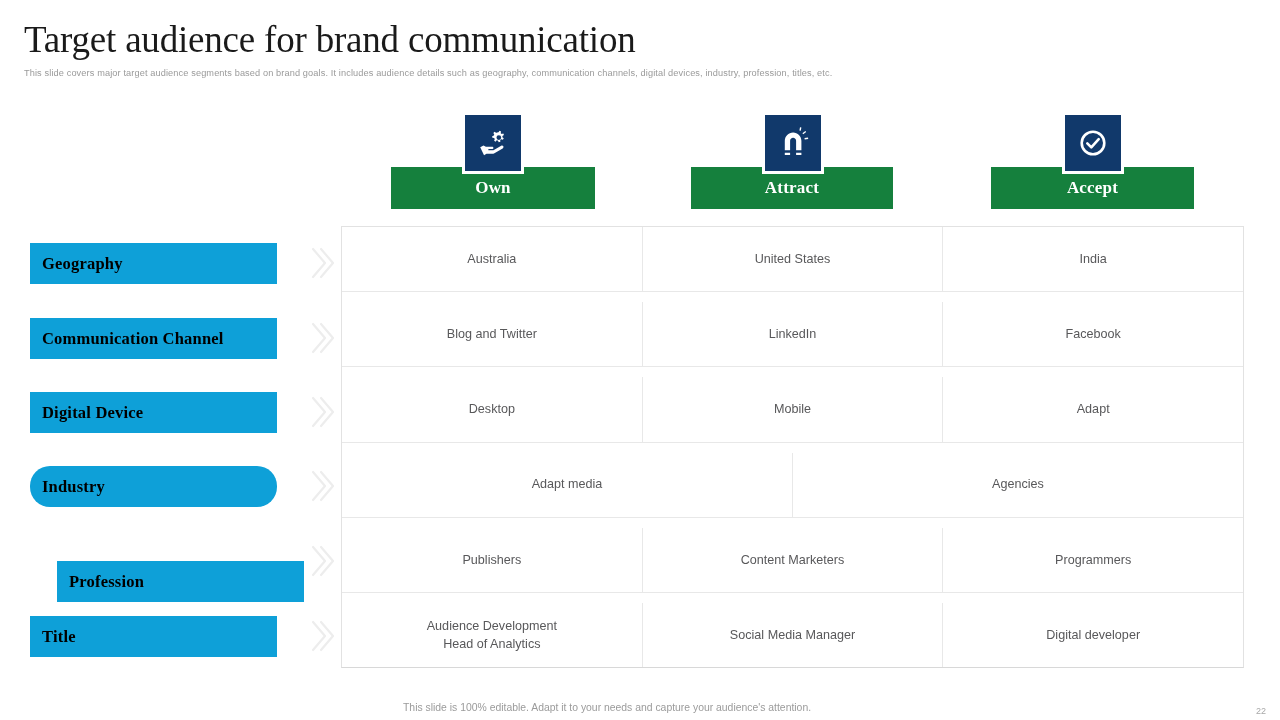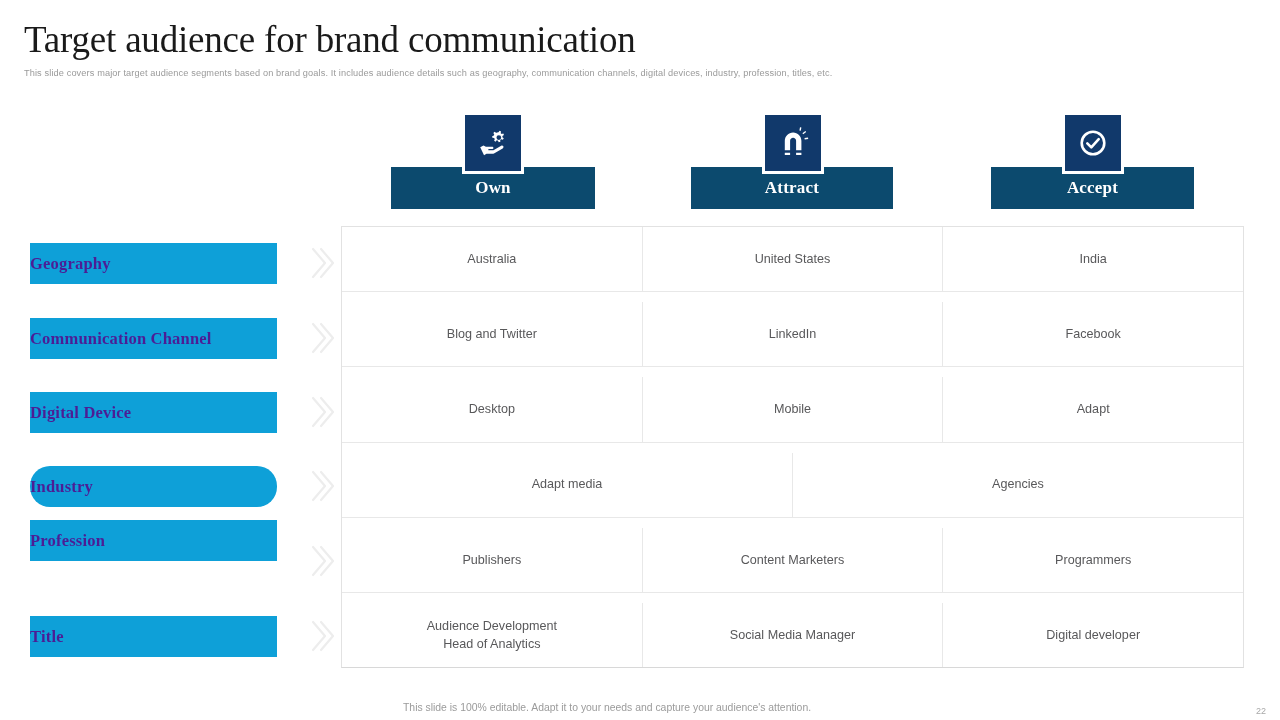--- a/index.html
+++ b/index.html
@@ -20,21 +20,21 @@
   }
   .subtitle {
     position: absolute; left: 24px; top: 68px;
     font-size: 9.2px; color: #9a9a9a; letter-spacing: 0.12px;
     white-space: nowrap;
   }
 
   
   .col-head {
     position: absolute; top: 167px; height: 42px;
-    background: #0c4a6e;
+    background: #15803d;
     display: flex; align-items: center; justify-content: center;
   }
   .col-head-label {
     font-family: "Liberation Serif", serif;
     font-size: 17px; font-weight: 700; color: #ffffff;
     letter-spacing: 0.2px;
   }
   .col-icon {
     position: absolute; top: 115px; width: 56px; height: 56px;
     background: #11396b;
@@ -45,22 +45,22 @@
   .col-icon svg { display: block; }
 
   
   .cat-btn {
     position: absolute; left: 30px; width: 247px; height: 41px;
     background: #0ea0d8;
     display: flex; align-items: center;
   }
   .cat-btn-label {
     font-family: "Liberation Serif", serif;
-    font-size: 16.5px; font-weight: 700; color: #4c1d95;
-    padding-left: 0; letter-spacing: 0.2px; white-space: nowrap;
+    font-size: 16.5px; font-weight: 700; color: #000000;
+    padding-left: 12px; letter-spacing: 0.2px; white-space: nowrap;
   }
 
   
   .chev {
     position: absolute; left: 309px; width: 30px; height: 34px;
   }
   .chev svg { display: block; }
 
   
   .table {
@@ -149,21 +149,21 @@
   </div>
   <div class="cat-btn" style="top:318px;">
     <span class="cat-btn-label">Communication Channel</span>
   </div>
   <div class="cat-btn" style="top:392px;">
     <span class="cat-btn-label">Digital Device</span>
   </div>
   <div class="cat-btn" style="top:466px;border-radius:20px;">
     <span class="cat-btn-label">Industry</span>
   </div>
-  <div class="cat-btn" style="top:520px;">
+  <div class="cat-btn" style="top:561px;margin-left:27px;">
     <span class="cat-btn-label">Profession</span>
   </div>
   <div class="cat-btn" style="top:616px;">
     <span class="cat-btn-label">Title</span>
   </div>
 
   <div class="chev" style="top:246px;">
     <svg width="30" height="34" viewBox="0 0 30 34">
         <path d="M4 3 L16 17 L4 31 M12 3 L24 17 L12 31" fill="none" stroke="#ededed" stroke-width="2.2" stroke-linejoin="round" stroke-linecap="round"></path>
       </svg>

